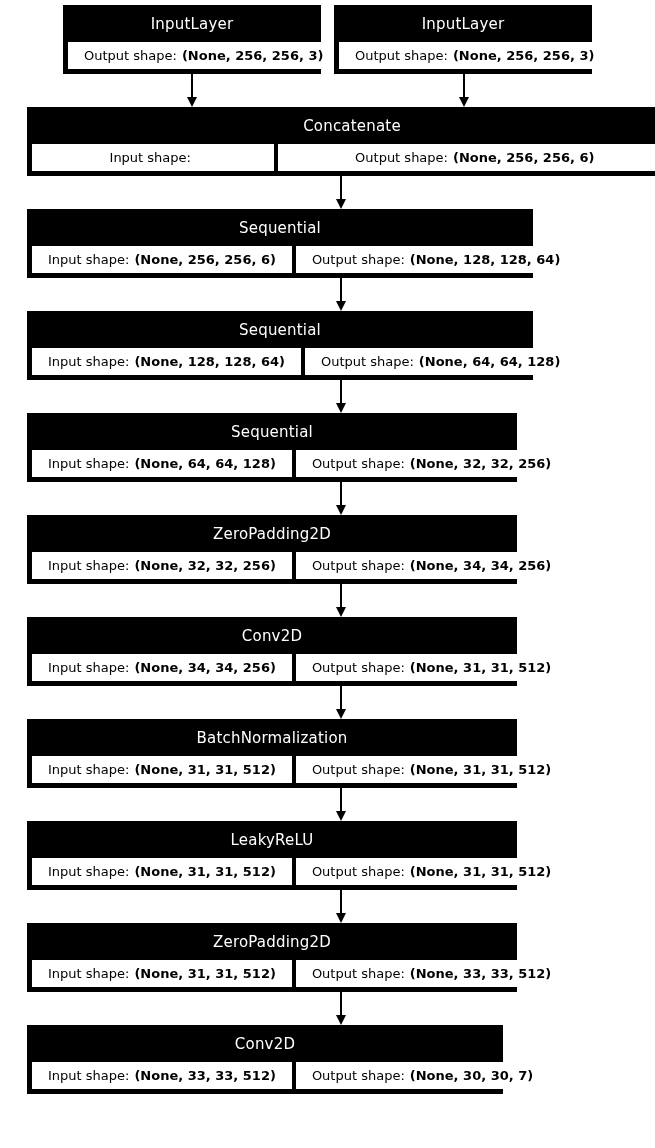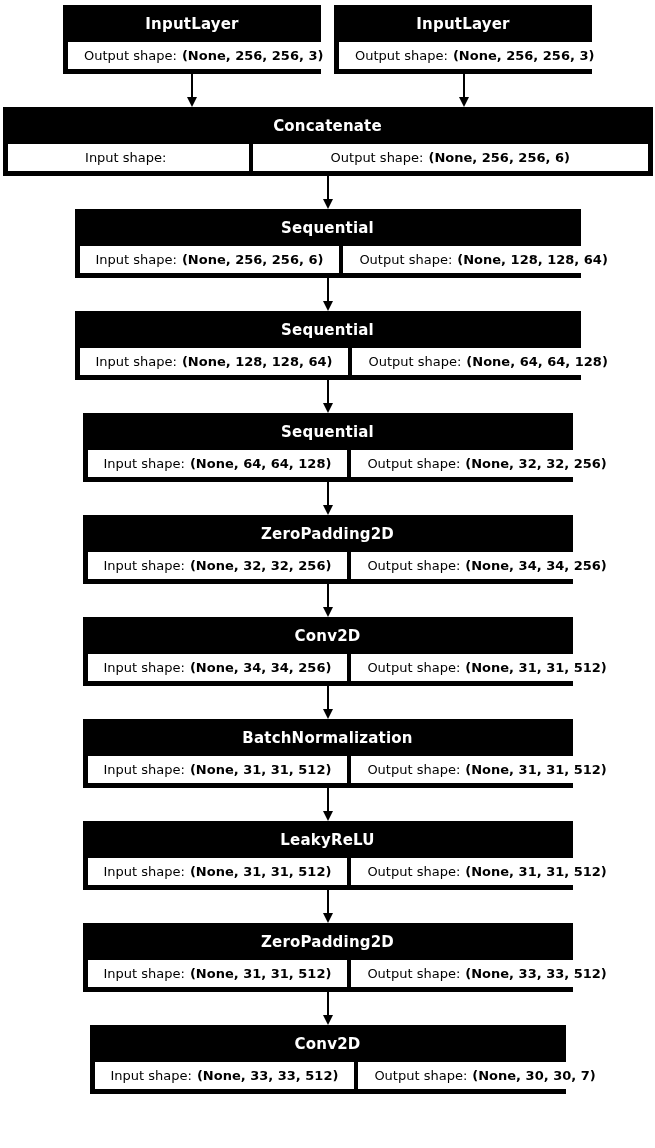--- a/index.html
+++ b/index.html
@@ -18,30 +18,30 @@
     box-sizing: border-box;
   }
   .inputs-row {
     display: flex;
     justify-content: center;
     gap: 13px;
   }
   .chain {
     display: flex;
     flex-direction: column;
-    align-items: center;
+    margin-left: 27px;
   }
   .node {
     background: #000000;
     border: 2px solid #000000;
     box-sizing: border-box;
   }
   .node-title {
     color: #ffffff;
-    font-weight: bold;
+    font-weight: normal;
     font-size: 15px;
     text-align: center;
     padding: 8px 4px 9px 4px;
     letter-spacing: 0.2px;
   }
   .node-body {
     display: flex;
     gap: 4px;
     padding: 0 3px 3px 3px;
   }

